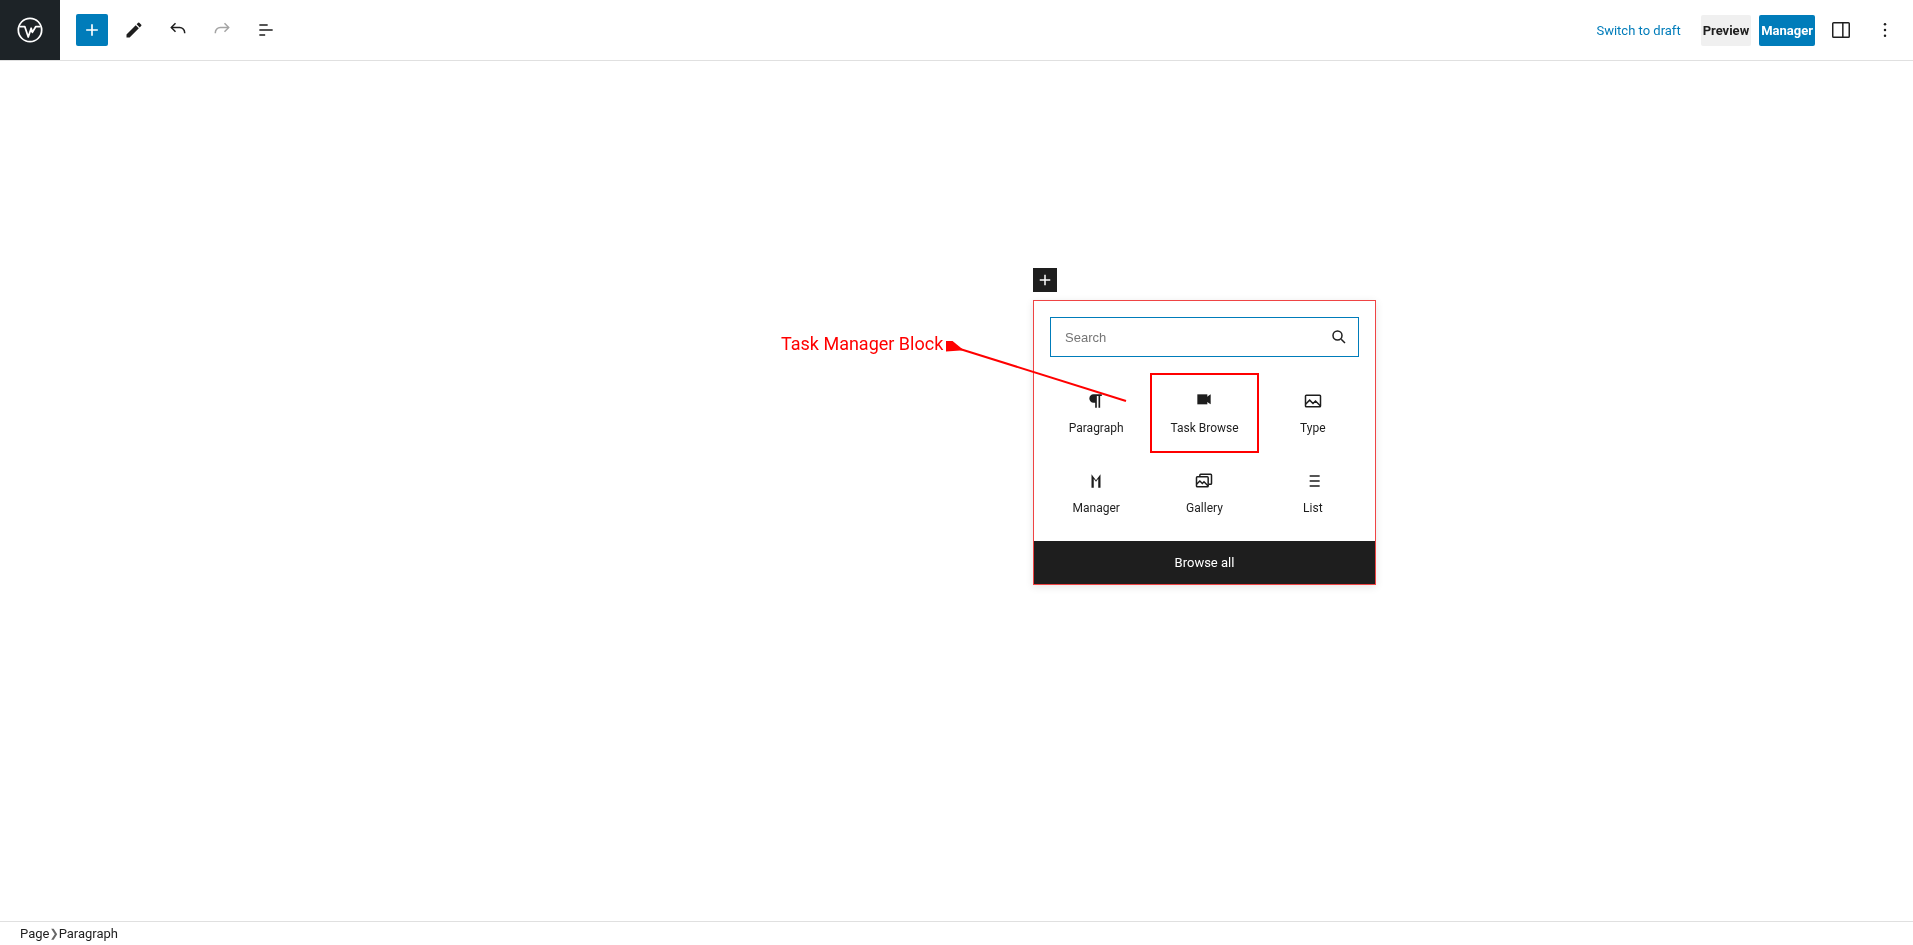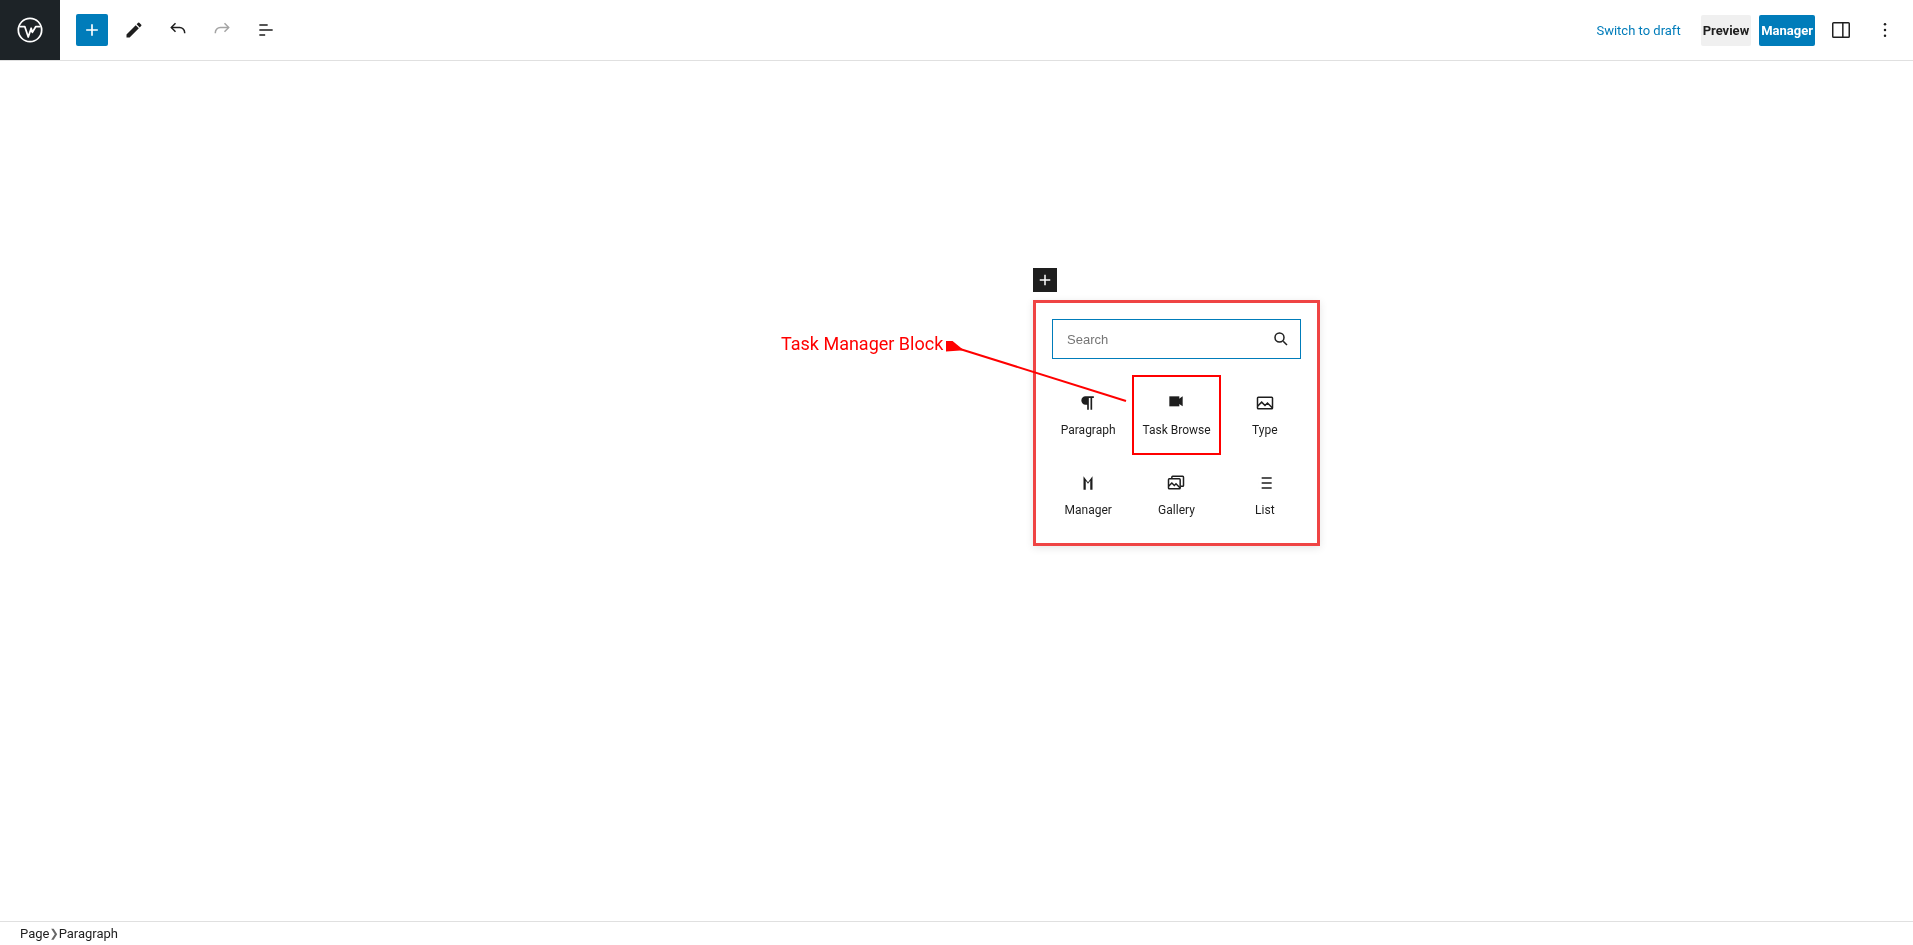--- a/index.html
+++ b/index.html
@@ -14,21 +14,21 @@
   .link-btn { color:#007cba; font-size:13px; padding:8px 12px; cursor:pointer; }
   .btn { font-size:13px; padding:8px 2px; border-radius:2px; cursor:pointer;font-weight:bold; }
   .btn-preview { background:#f0f0f0; color:#1e1e1e; }
   .btn-update { background:#007cba; color:#fff; }
   .icon-btn { width:36px; height:36px; display:flex; align-items:center; justify-content:center; cursor:pointer; }
   .canvas { position:relative; width:100%; }
   .editor-area { width:680px; margin:0 auto; padding-top:60px; }
   .title-input { font-size:48px; font-weight:400; color:#757575; font-family:inherit; border:none; outline:none; width:100%; letter-spacing:-0.5px; }
   .body-placeholder { font-size:20px; color:#666; margin-top:40px; }
   .inline-add { position:absolute; left:1033px; top:207px; width:24px; height:24px; background:#1e1e1e; color:#fff; display:flex; align-items:center; justify-content:center; cursor:pointer; }
-  .inserter { position:absolute; left:1033px; top:239px; width:287px; background:#fff; border:3px solid #ef4444; box-shadow:0 2px 8px rgba(0,0,0,0.1); }
+  .inserter { position:absolute; left:1033px; top:239px; width:343px; background:#fff; border:1px solid #ef4444; box-shadow:0 2px 8px rgba(0,0,0,0.1); }
   .search-wrap { padding:16px; }
   .search-box { display:flex; align-items:center; border:1.5px solid #007cba; height:40px; padding:0 10px 0 12px; }
   .search-input { flex:1; border:none; outline:none; font-size:13px; color:#757575; }
   .blocks-grid { display:grid; grid-template-columns:repeat(3,1fr); padding:0 8px 8px 8px; }
   .block-item { display:flex; flex-direction:column; align-items:center; justify-content:center; height:80px; cursor:pointer; font-size:12px; gap:10px; }
   .block-item.highlighted { border:2px solid #ff0000; }
   .block-icon { height:20px; display:flex; align-items:center; justify-content:center; }
   .browse-all { background:#1e1e1e; color:#fff; text-align:center; padding:14px; font-size:13px; cursor:pointer; }
   .annotation-label { position:absolute; left:781px; top:272px; color:#ff0000; font-size:18px; font-weight:400; }
   .annotation-arrow { position:absolute; left:946px; top:280px; }
@@ -162,20 +162,21 @@
       </div>
       <div class="block-item">
         <span class="block-icon">
           <svg width="20" height="20" viewBox="0 0 24 24" fill="none" stroke="currentColor" stroke-width="1.8">
               <path d="M8 6h12M8 12h12M8 18h12M4 6h.01M4 12h.01M4 18h.01"></path>
             </svg>
         </span>
         <span>List</span>
       </div>
     </div>
+    <div class="browse-all">Browse all</div>
   </div>
 
   <div class="annotation-label">Task Manager Block</div>
   <svg class="annotation-arrow" width="190" height="70" viewBox="0 0 190 70">
     <defs>
       <marker id="arrowhead" markerWidth="10" markerHeight="8" refX="2" refY="4" orient="auto">
         <polygon points="10 0, 0 4, 10 8" fill="#ff0000"></polygon>
       </marker>
     </defs>
     <line x1="180" y1="60" x2="14" y2="8" stroke="#ff0000" stroke-width="2" marker-end="url(#arrowhead)"></line>

